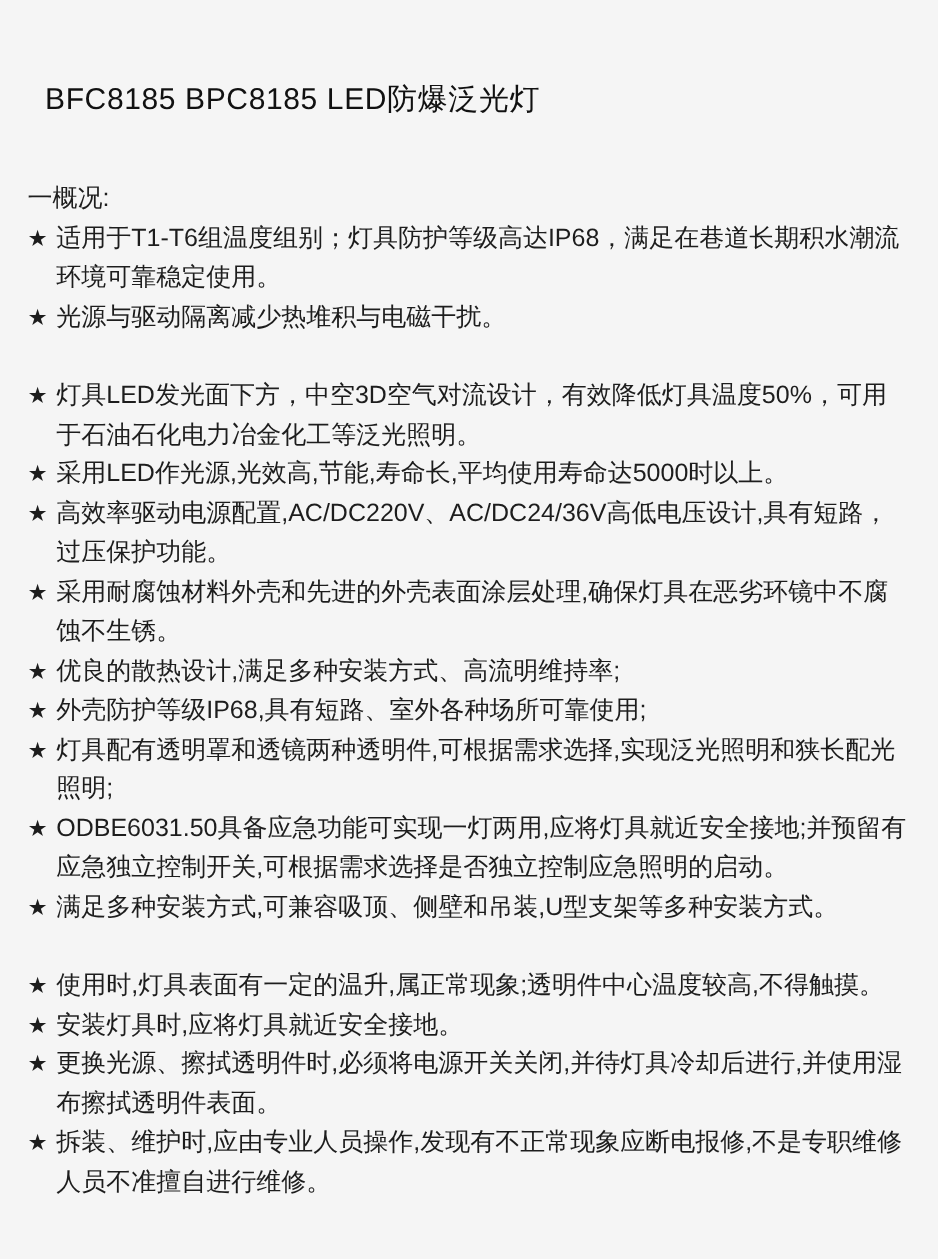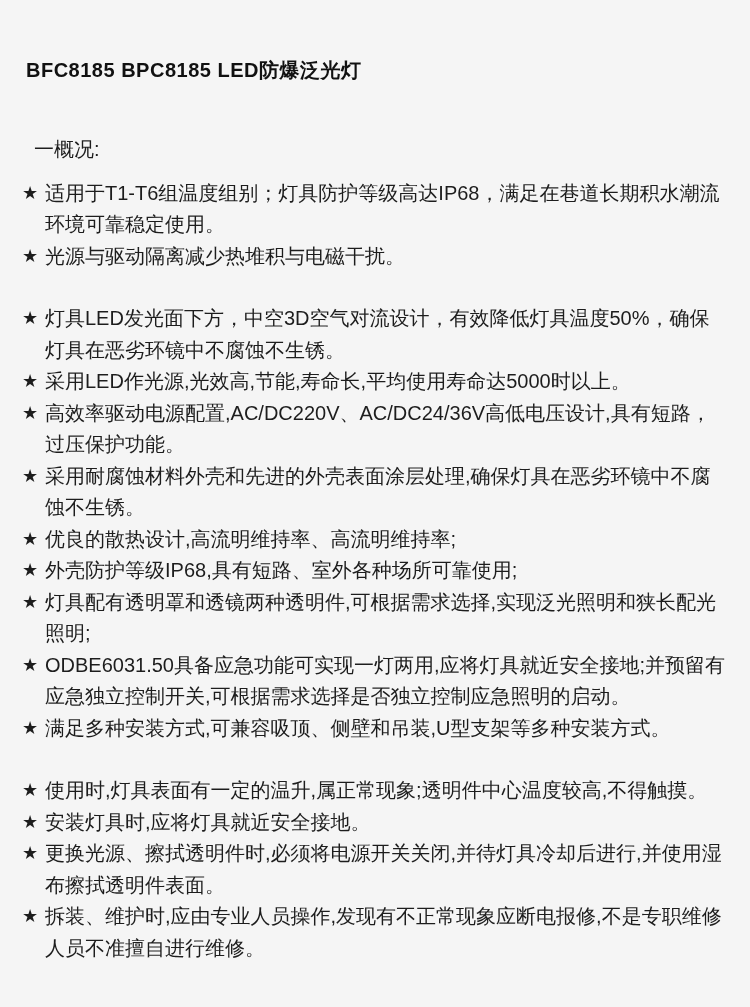--- a/index.html
+++ b/index.html
@@ -14,35 +14,35 @@
     font-family: "Liberation Sans", sans-serif;
     font-size: 20px;
     line-height: 31.5px;
     overflow: hidden;
   }
   .page {
     padding: 50px 22px 0 22px;
     box-sizing: border-box;
   }
   .doc-title {
-    margin: 4px;
-    font-size: 20px;
+    margin: 14px;
+    font-size: 24px;
     line-height: 32px;
-    font-weight: 700;
+    font-weight: 400;
     color: #111111;
     letter-spacing: 0.5px;
   }
   .section {
     margin-top: 31px;
   }
   .section:first-of-type {
     margin-top: 48px;
   }
   .section-heading {
-    margin: 12px;
+    margin: 0;
     font-weight: 400;
   }
   .item {
     display: flex;
     align-items: flex-start;
   }
   .star {
     flex: none;
     width: 23px;
     font-size: 18px;
@@ -67,37 +67,37 @@
     </div>
     <div class="item">
       <span class="star">★</span>
       <span class="item-text">光源与驱动隔离减少热堆积与电磁干扰。</span>
     </div>
   </div>
 
   <div class="section">
     <div class="item">
       <span class="star">★</span>
-      <span class="item-text">灯具LED发光面下方，中空3D空气对流设计，有效降低灯具温度50%，确保灯具在恶劣环镜中不腐蚀不生锈。</span>
+      <span class="item-text">灯具LED发光面下方，中空3D空气对流设计，有效降低灯具温度50%，可用于石油石化电力冶金化工等泛光照明。</span>
     </div>
     <div class="item">
       <span class="star">★</span>
       <span class="item-text">采用LED作光源,光效高,节能,寿命长,平均使用寿命达5000时以上。</span>
     </div>
     <div class="item">
       <span class="star">★</span>
       <span class="item-text">高效率驱动电源配置,AC/DC220V、AC/DC24/36V高低电压设计,具有短路，过压保护功能。</span>
     </div>
     <div class="item">
       <span class="star">★</span>
       <span class="item-text">采用耐腐蚀材料外壳和先进的外壳表面涂层处理,确保灯具在恶劣环镜中不腐蚀不生锈。</span>
     </div>
     <div class="item">
       <span class="star">★</span>
-      <span class="item-text">优良的散热设计,高流明维持率、高流明维持率;</span>
+      <span class="item-text">优良的散热设计,满足多种安装方式、高流明维持率;</span>
     </div>
     <div class="item">
       <span class="star">★</span>
       <span class="item-text">外壳防护等级IP68,具有短路、室外各种场所可靠使用;</span>
     </div>
     <div class="item">
       <span class="star">★</span>
       <span class="item-text">灯具配有透明罩和透镜两种透明件,可根据需求选择,实现泛光照明和狭长配光照明;</span>
     </div>
     <div class="item">

